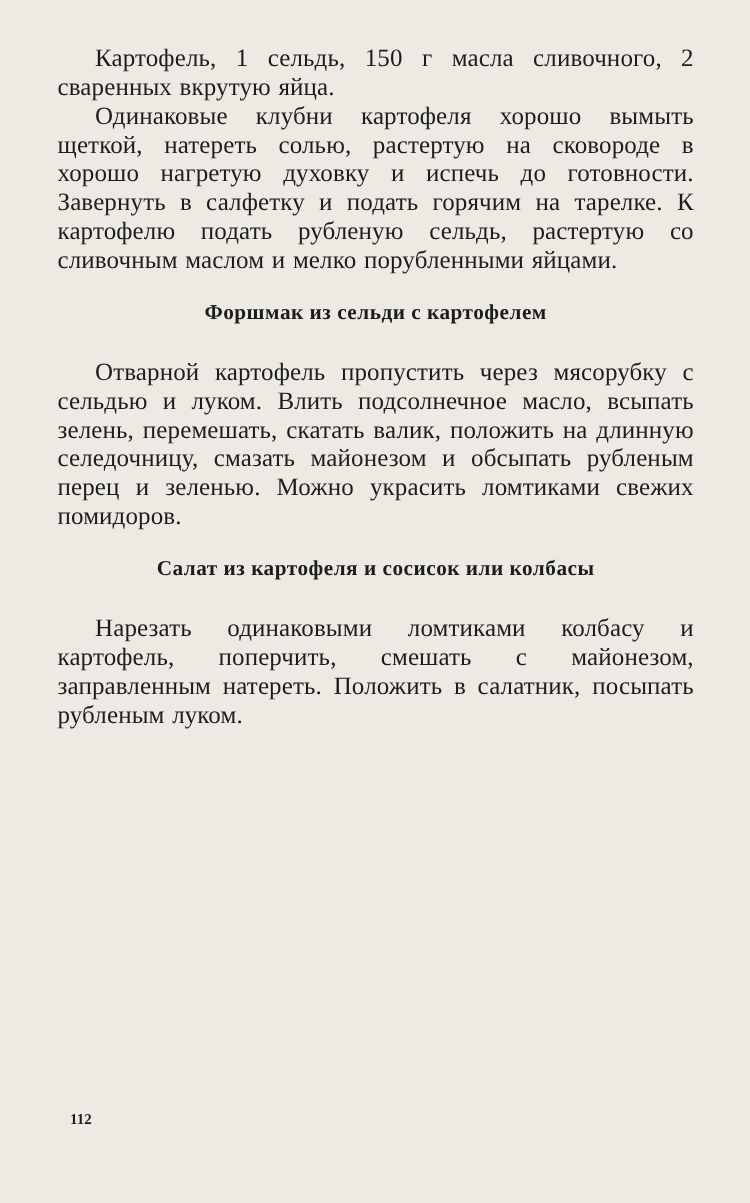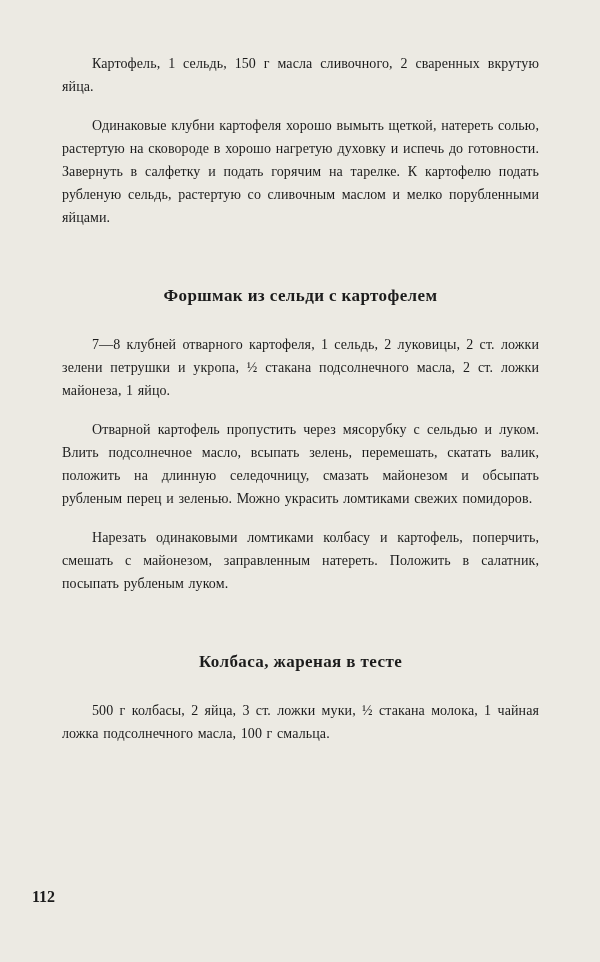--- a/index.html
+++ b/index.html
@@ -25,59 +25,55 @@
   }
   .recipe-title {
     font-size: 17px;
     font-weight: bold;
     text-align: center;
     letter-spacing: 0.4px;
     margin: 0 0 27px 0;
     line-height: 20px;
   }
   .recipe-section + .recipe-section .recipe-title {
-    margin-top: 57px;
+    margin-top: 20px;
   }
   .recipe-section p {
-    font-size: 14px;
+    font-size: 20px;
     line-height: 23px;
     text-align: justify;
     text-indent: 30px;
-    margin: 16px;
+    margin: 0;
     letter-spacing: 0.1px;
     word-spacing: 1px;
   }
   .page-number {
     position: absolute;
-    left: 32px;
+    left: 56px;
     top: 888px;
-    font-size: 16px;
+    font-size: 12px;
     font-weight: bold;
   }
 </style>
 </head>
 <body>
 
 <div class="page">
 
   <section class="recipe-section">
     <p>Картофель, 1 сельдь, 150 г масла сливочного, 2 сваренных вкрутую яйца.</p>
     <p>Одинаковые клубни картофеля хорошо вымыть щеткой, натереть солью, растертую на сковороде в хорошо нагретую духовку и испечь до готовности. Завернуть в салфетку и подать горячим на тарелке. К картофелю подать рубленую сельдь, растертую со сливочным маслом и мелко порубленными яйцами.</p>
   </section>
 
   <section class="recipe-section">
     <h2 class="recipe-title">Форшмак из сельди с картофелем</h2>
-    <p>7—8 клубней отварного картофеля, 1 сельдь, 2 луковицы, 2 ст. ложки зелени петрушки и укропа, ½ стакана подсолнечного масла, 2 ст. ложки майонеза, 1 яйцо.</p>
     <p>Отварной картофель пропустить через мясорубку с сельдью и луком. Влить подсолнечное масло, всыпать зелень, перемешать, скатать валик, положить на длинную селедочницу, смазать майонезом и обсыпать рубленым перец и зеленью. Можно украсить ломтиками свежих помидоров.</p>
   </section>
 
   <section class="recipe-section">
+    <h2 class="recipe-title">Салат из картофеля и сосисок или колбасы</h2>
     <p>Нарезать одинаковыми ломтиками колбасу и картофель, поперчить, смешать с майонезом, заправленным натереть. Положить в салатник, посыпать рубленым луком.</p>
   </section>
 
-  <section class="recipe-section">
-    <h2 class="recipe-title">Колбаса, жареная в тесте</h2>
-    <p>500 г колбасы, 2 яйца, 3 ст. ложки муки, ½ стакана молока, 1 чайная ложка подсолнечного масла, 100 г смальца.</p>
-  </section>
 
   <div class="page-number">112</div>
 
 </div>
 
 </body></html>

